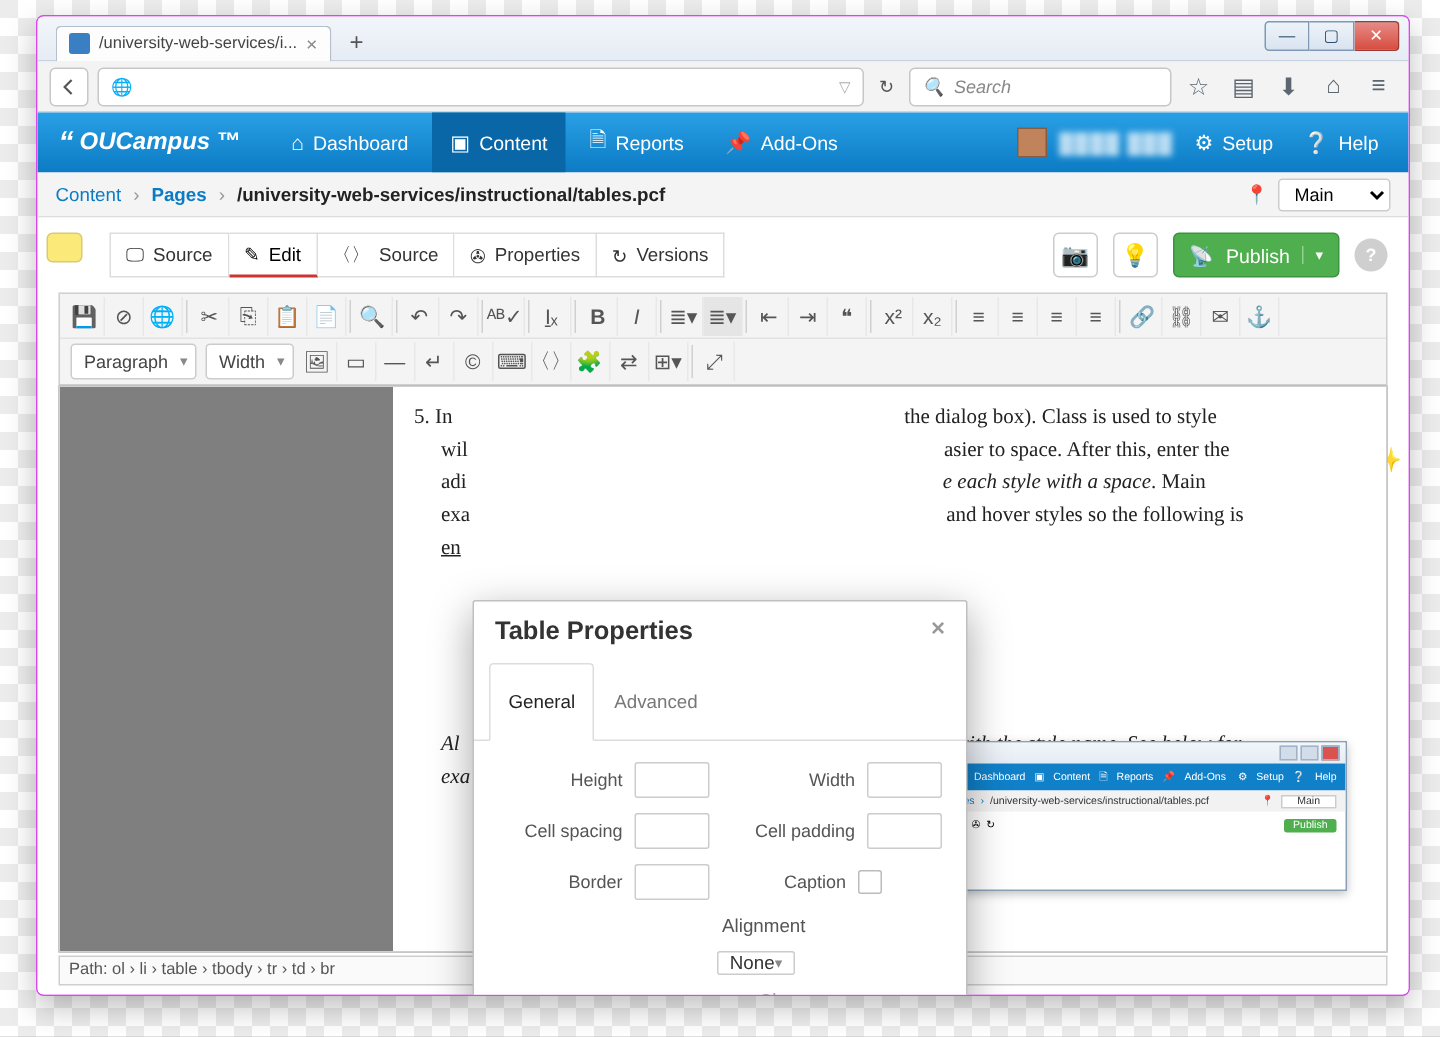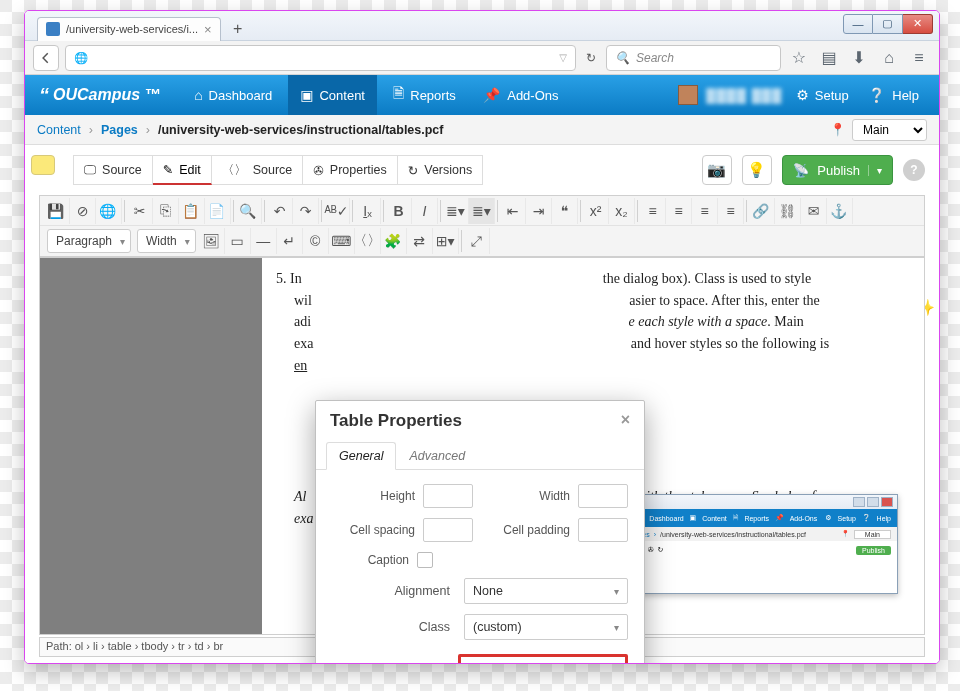--- a/index.html
+++ b/index.html
@@ -150,28 +150,28 @@
   
   .modal{
     position:absolute;left:290px;top:255px;width:330px;
     background:#fff;border:1px solid #c0c0c0;box-shadow:0 8px 28px rgba(0,0,0,.35);
     border-radius:2px;
     font-size:12.5px;color:#333;
   }
   .modal-hd{padding:10px 14px;font-size:17px;font-weight:600;display:flex;}
   .modal-hd .x{margin-left:auto;color:#999;font-size:16px;cursor:pointer;}
   .modal-tabs{display:flex;border-bottom:1px solid #ddd;padding:0 10px;gap:0;}
-  .modal-tab{padding:6px 12px;color:#777;cursor:pointer;border:1px solid transparent;position:relative;top:1px;font-style:italic;}
+  .modal-tab{padding:18px 12px;color:#777;cursor:pointer;border:1px solid transparent;position:relative;top:1px;}
   .modal-tab.active{background:#fff;border:1px solid #ddd;border-bottom-color:#fff;color:#222;border-radius:3px 3px 0 0;}
   .modal-body{padding:14px 16px 10px;}
   .form-grid{display:grid;grid-template-columns:1fr 1fr;gap:10px 14px;}
   .fg{display:flex;align-items:center;gap:8px;justify-content:flex-end;}
   .fg label{color:#555;font-size:12px;}
   .fg input.txt{width:50px;height:24px;border:1px solid #ccc;border-radius:2px;padding:0 4px;}
-  .full{grid-column:1 / span 2;display:flex;align-items:center;gap:10px;justify-content:space-between;padding-left:48px;}
+  .full{grid-column:1 / span 2;display:flex;align-items:center;gap:10px;justify-content:space-between;padding-left:48px;flex-direction:column;}
   .full label{width:70px;text-align:right;color:#555;margin-right:4px;}
   .dd{flex:1;height:26px;border:1px solid #ccc;border-radius:2px;padding:0 8px;display:flex;align-items:center;justify-content:space-between;color:#333;cursor:pointer;}
   .dd .car{color:#888;font-size:10px;}
   .class-input-wrap{grid-column:1 / span 2;padding:4px 0 2px 48px;}
   .class-highlight{border:3px solid #d9332e;padding:3px;border-radius:2px;margin-left:78px;}
   .cap-chk{width:16px;height:16px;border:1px solid #bbb;border-radius:2px;background:#fff;}
   
   .wand{position:absolute;right:4px;top:150px;width:20px;height:24px;color:#444;font-size:16px;display:flex;align-items:center;justify-content:center;}
   
   .inner-shot{
@@ -469,20 +469,24 @@
             </div>
           <div class="fg">
               <label>Cell spacing</label>
               <input class="txt" style="">
             </div>
           <div class="fg">
               <label>Cell padding</label>
               <input class="txt" style="">
             </div>
           <div class="fg">
+              <label>Border</label>
+              <input class="txt" style="">
+            </div>
+          <div class="fg">
               <label>Caption</label>
               <span class="cap-chk"></span>
               <span style="width:32px"></span>
             </div>
           <div class="full">
             <label>Alignment</label>
             <div class="dd">
               <span>None</span>
                 <span class="car">▾</span>
             </div>

